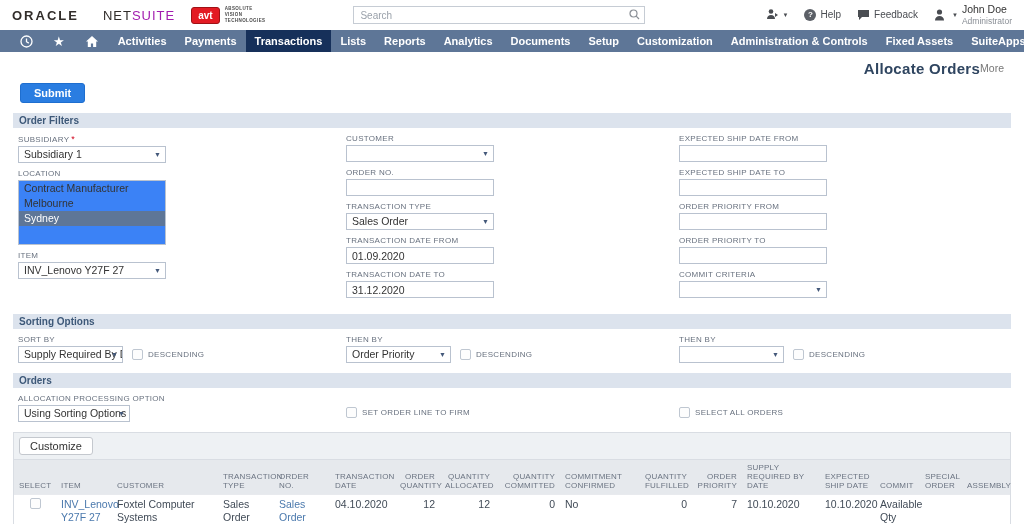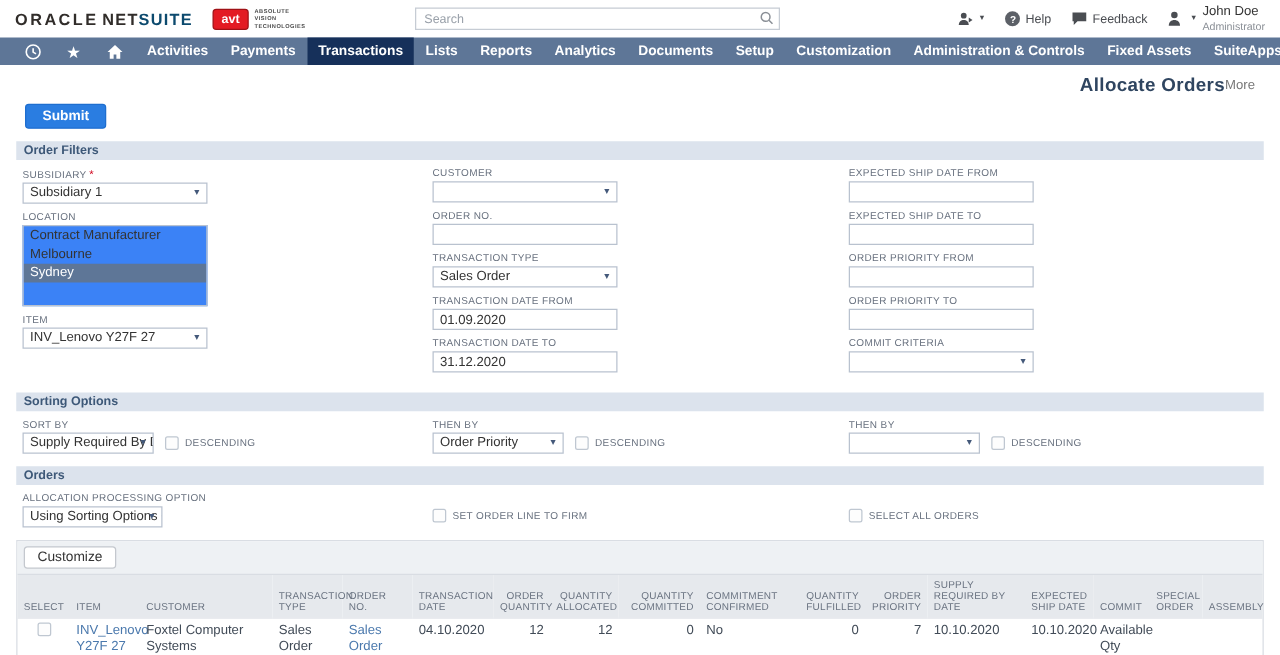--- a/index.html
+++ b/index.html
@@ -3,22 +3,22 @@
 <meta charset="utf-8">
 <style>
   *{box-sizing:border-box;margin:0;padding:0}
   html,body{width:1024px;height:524px;overflow:hidden}
   body{font-family:"Liberation Sans",sans-serif;background:#fff;color:#333;font-size:11px}
 
   
   .tophdr{display:flex;align-items:center;height:30px;padding:0 12px;background:#fff}
   .oracle-logo{display:flex;align-items:baseline;white-space:nowrap}
   .oracle-logo .o1{font-weight:bold;font-size:13px;letter-spacing:2px;color:#312d2a}
-  .oracle-logo .o2{font-weight:bold;font-size:13px;letter-spacing:1px;color:#312d2a;margin-left:3px}
-  .oracle-logo .o3{font-weight:bold;font-size:13px;letter-spacing:1px;color:#0c4a6e}
+  .oracle-logo .o2{font-weight:normal;font-size:13px;letter-spacing:1px;color:#312d2a;margin-left:24px}
+  .oracle-logo .o3{font-weight:normal;font-size:13px;letter-spacing:1px;color:#a21caf}
   .avt{display:flex;align-items:center;margin-left:16px}
   .avt-box{background:#e31b23;color:#fff;font-weight:bold;font-size:10px;padding:2px 6px;border-radius:3px;border:1px solid #9f1116}
   .avt-lines{margin-left:5px;font-size:4.5px;line-height:1.3;color:#4a4a4a;letter-spacing:.4px;font-weight:bold}
   .searchwrap{position:relative;margin-left:88px}
   .searchwrap input{width:292px;height:18px;border:1px solid #c6ccd4;font-size:10px;padding:0 20px 0 6px;color:#555;outline:none}
   .searchwrap input::placeholder{color:#9aa1aa}
   .mag{position:absolute;right:5px;top:3px}
   .hdr-right{margin-left:auto;display:flex;align-items:center;gap:16px}
   .hdr-item{display:flex;align-items:center;gap:4px;color:#4a4d52;font-size:10px;cursor:pointer}
   .qcircle{width:12px;height:12px;border-radius:50%;background:#5c6067;color:#fff;font-size:8px;font-weight:bold;display:flex;align-items:center;justify-content:center}

